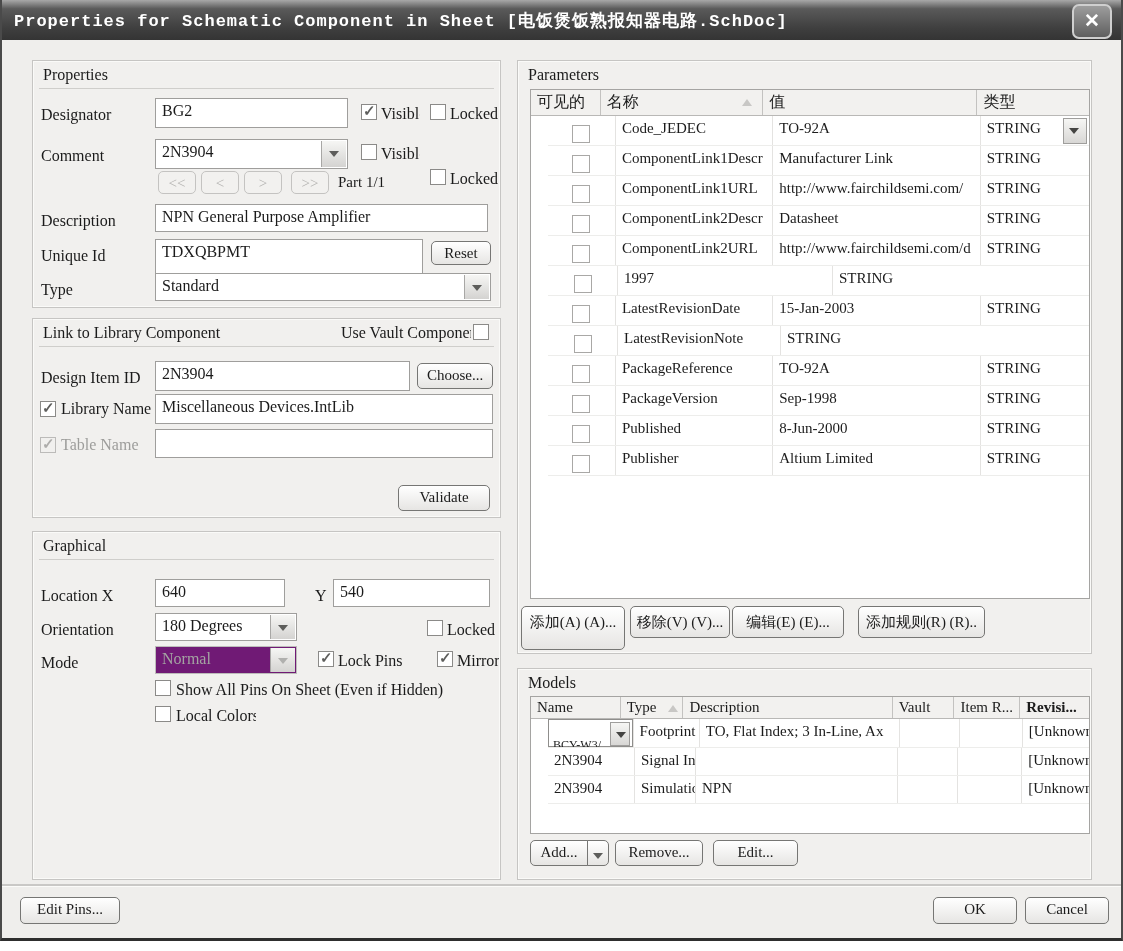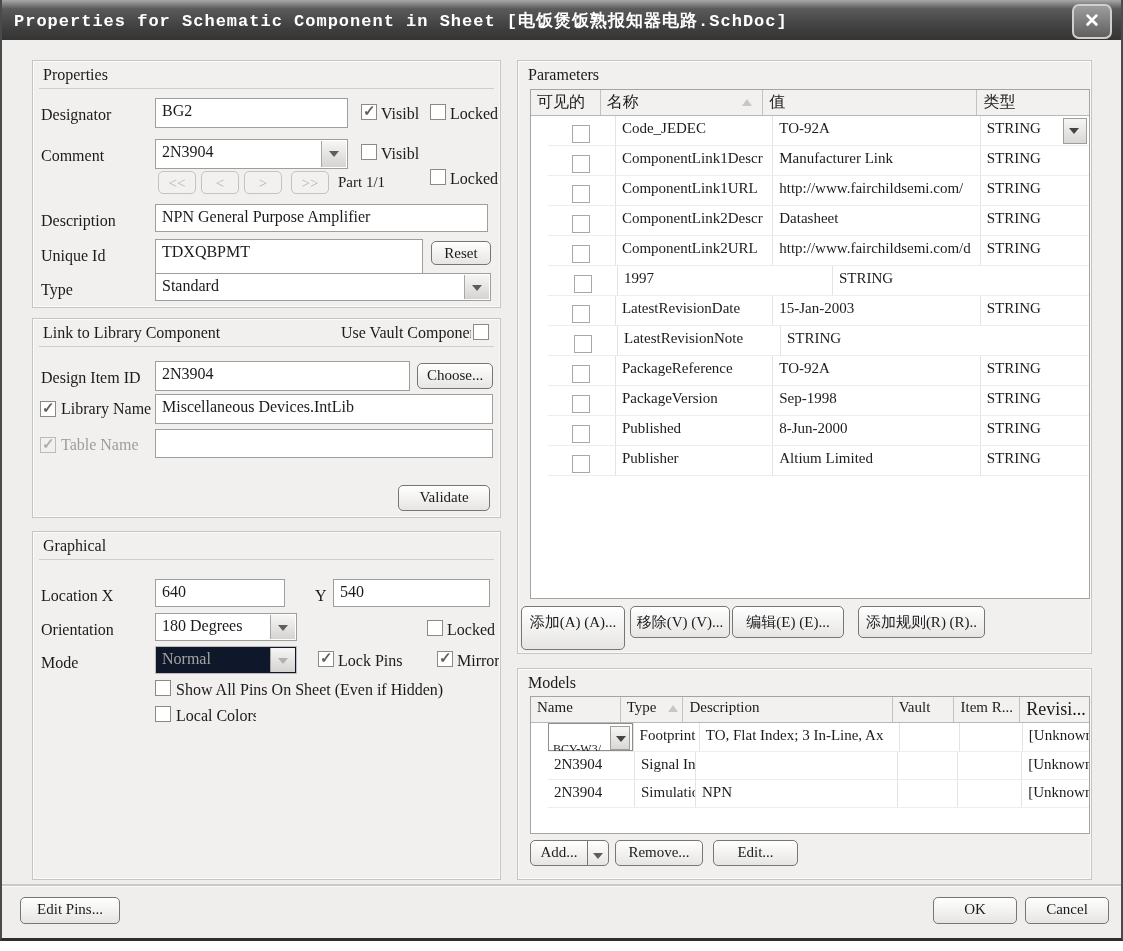--- a/index.html
+++ b/index.html
@@ -21,21 +21,21 @@
   .lbl{position:absolute;font-size:16px;white-space:nowrap;}
   .clip{overflow:hidden;display:inline-block;white-space:nowrap;vertical-align:top;}
   .gray{color:#9d9d9b;}
   
   .tb{position:absolute;background:#ffffff;border:1px solid #9f9e9c;box-sizing:border-box;
     font-size:16px;padding:3px 6px;white-space:nowrap;overflow:hidden;}
   .combo .darr{position:absolute;right:1px;top:1px;bottom:1px;width:24px;
     background:linear-gradient(#f6f6f4,#d4d3d1);border-left:1px solid #a8a7a5;}
   .darr::after{content:"";position:absolute;left:7px;top:10px;width:0;height:0;
     border-left:5px solid transparent;border-right:5px solid transparent;border-top:6px solid #5d5d5b;}
-  .combo.disabled{background:#0f172a;color:#a4a4a2;border-color:#bdbcba;font-family:Liberation Serif, serif;}
+  .combo.disabled{background:#701a75;color:#a4a4a2;border-color:#bdbcba;font-family:Liberation Serif, serif;}
   .combo.disabled .darr::after{border-top-color:#b0b0ae;}
   
   .btn{position:absolute;border:1px solid #767674;border-radius:5px;box-sizing:border-box;
     background:linear-gradient(#ffffff,#e6e5e3);font-size:15px;text-align:center;cursor:pointer;
     white-space:nowrap;overflow:hidden;padding-top:3px;}
   .btn.navdis{color:#b3b2b0;border-color:#c4c3c1;background:#f2f1ef;}
   
   .cb{position:absolute;width:16px;height:16px;background:#ffffff;border:1px solid #8b8a88;box-sizing:border-box;cursor:pointer;}
   .cb[data-checked="true"]::after{content:"✓";position:absolute;left:1px;top:-3px;font-size:15px;font-weight:bold;color:#5e5e5c;}
   .cb.disabled{border-color:#bcbbb9;background:#f1f0ee;}
@@ -283,21 +283,21 @@
   <div class="group" style="left:515px;top:668px;width:573px;height:210px;">
     <div class="gtitle">Models</div>
 
     <div class="tbl" style="left:12px;top:27px;width:560px;height:138px;">
       <div class="thead">
         <div class="th" style="width:90px;font-size:15px;">Name</div>
         <div class="th" style="width:63px;font-size:15px;"><span>Type</span><span class="sort-tri" style="right:4px;top:8px;"></span></div>
         <div class="th" style="width:210px;font-size:15px;">Description</div>
         <div class="th" style="width:62px;font-size:15px;">Vault</div>
         <div class="th" style="width:66px;font-size:15px;">Item R...</div>
-        <div class="th" style="width:69px;border-right:none;font-size:18px;">Revisi...</div>
+        <div class="th" style="width:69px;border-right:none;font-size:15px;font-weight:bold;">Revisi...</div>
       </div>
 
       <div class="trow" style="height:28px;">
         <div class="td" style="width:90px;padding:0;">
           <span class="namecombo">
             <span style="position:absolute;left:4px;top:18px;font-size:12px;">BCY-W3/</span>
             <span class="minicombo" style="width:18px;height:22px;"></span>
           </span>
         </div>
         <div class="td" style="width:69px;">Footprint</div>

